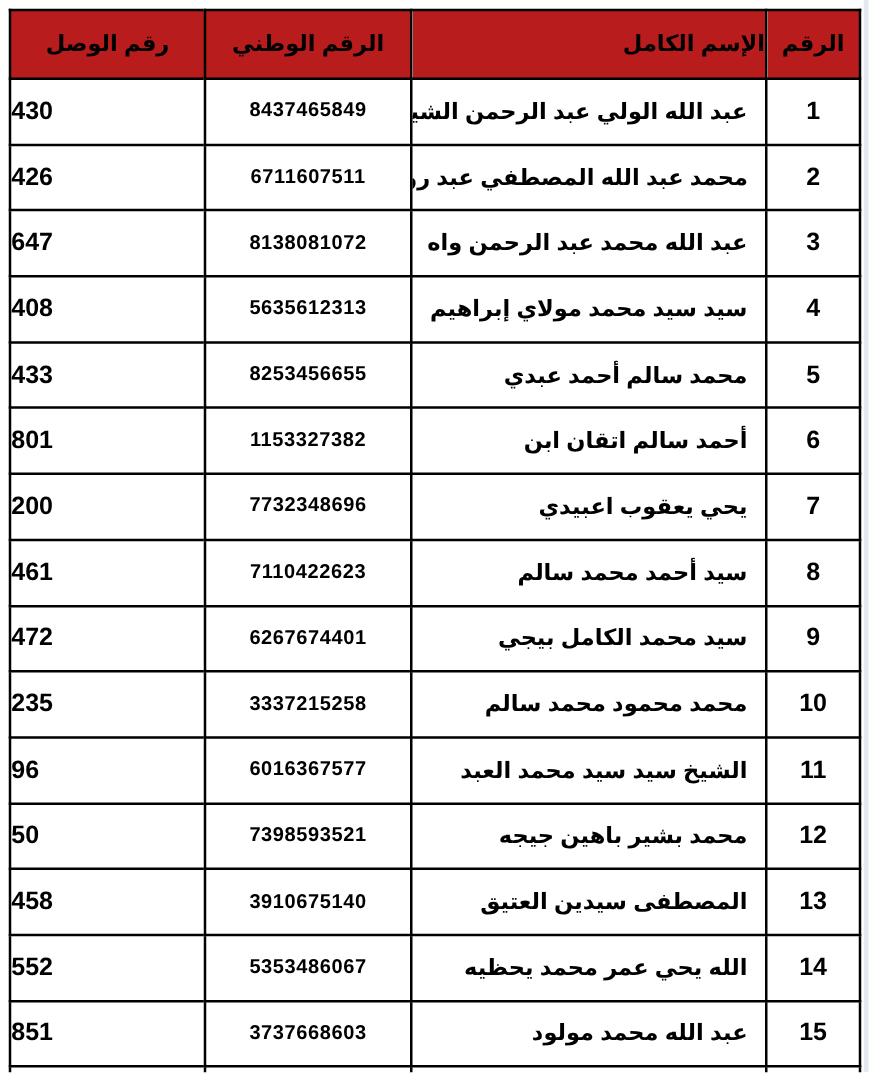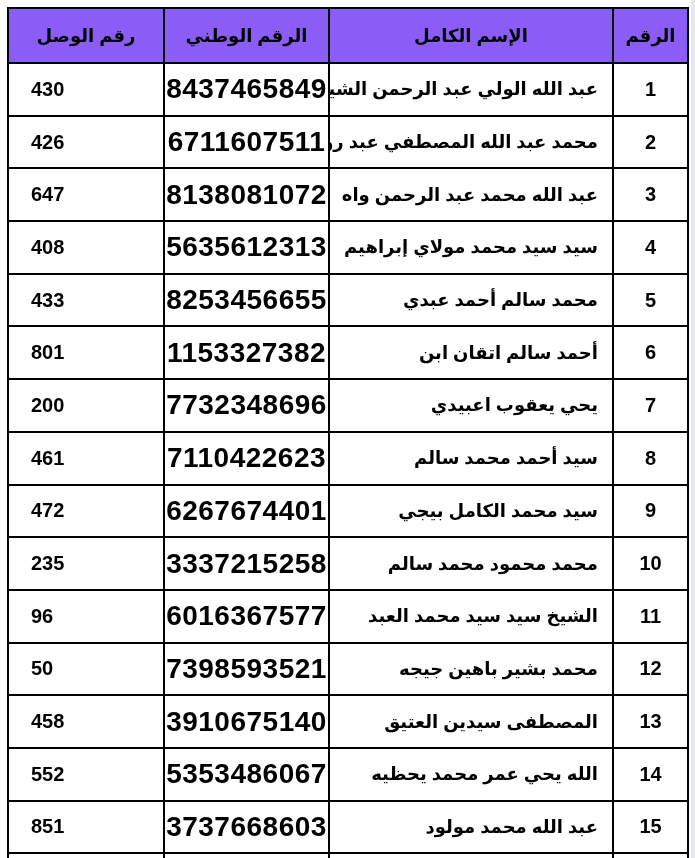--- a/index.html
+++ b/index.html
@@ -24,32 +24,32 @@
     table-layout: fixed;
     direction: rtl;
   }
   table.roster th, table.roster td {
     border: 2px solid #000000;
     vertical-align: middle;
     overflow: hidden;
     white-space: nowrap;
   }
   
-  td.cell-name, th.head-name { border-right-width: 3px; }
+  td.cell-name, th.head-name { border-right-width: 3px; text-align: right; }
   thead th {
-    background: #8b5cf6;
+    background: #b91c1c;
     height: 55px;
     text-align: center;
     font-size: 18px;
   }
   tbody td { height: 52.7px; background: #ffffff; }
   .cell-num    { text-align: center; font-size: 20px; }
   .cell-name   { text-align: right; padding-right: 14px; padding-left: 8px; font-size: 18px; }
-  .cell-nid    { text-align: center; font-size: 28px; letter-spacing: 0.5px; }
-  .cell-receipt{ text-align: left; padding-left: 22px; font-size: 20px; }
+  .cell-nid    { text-align: center; font-size: 16px; letter-spacing: 0.5px; }
+  .cell-receipt{ text-align: left; font-size: 20px; }
   
   tr.cut-row td { height: 53px; background: #ffffff; }
   .edge-strip-right {
     position: absolute;
     top: 0;
     right: 0;
     width: 4px;
     height: 858px;
     background: #e6e8f0;
   }

